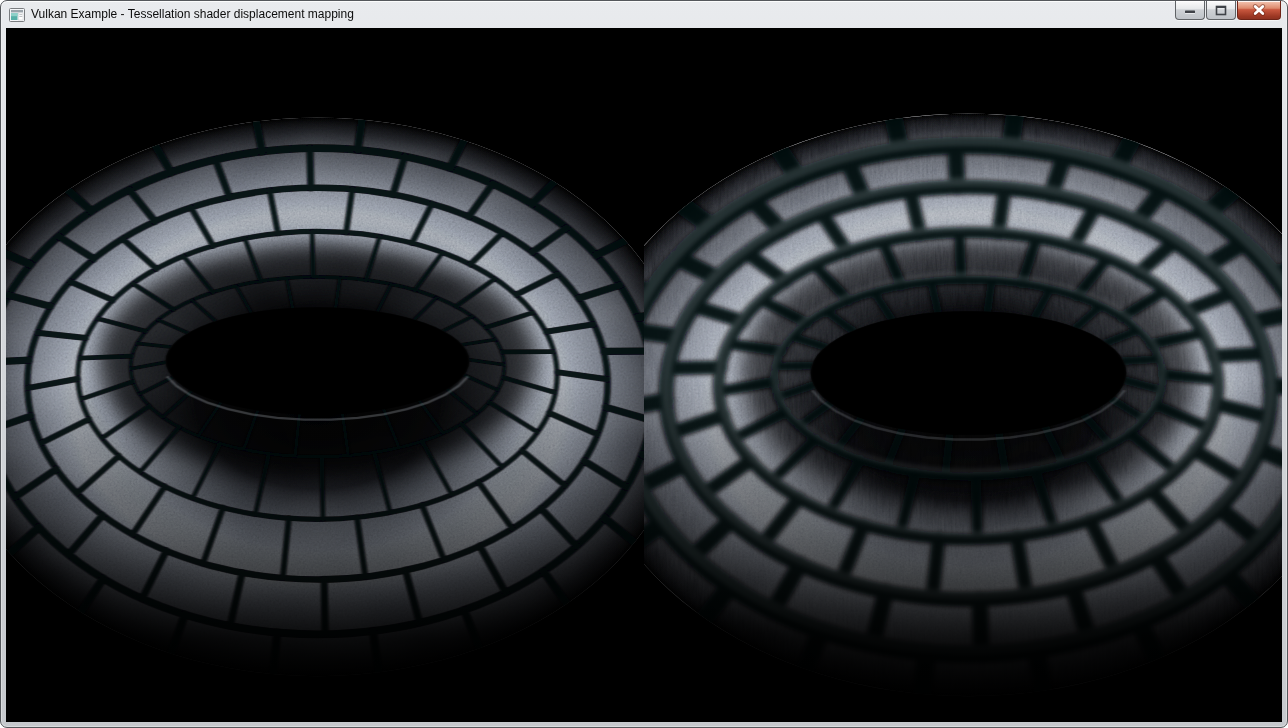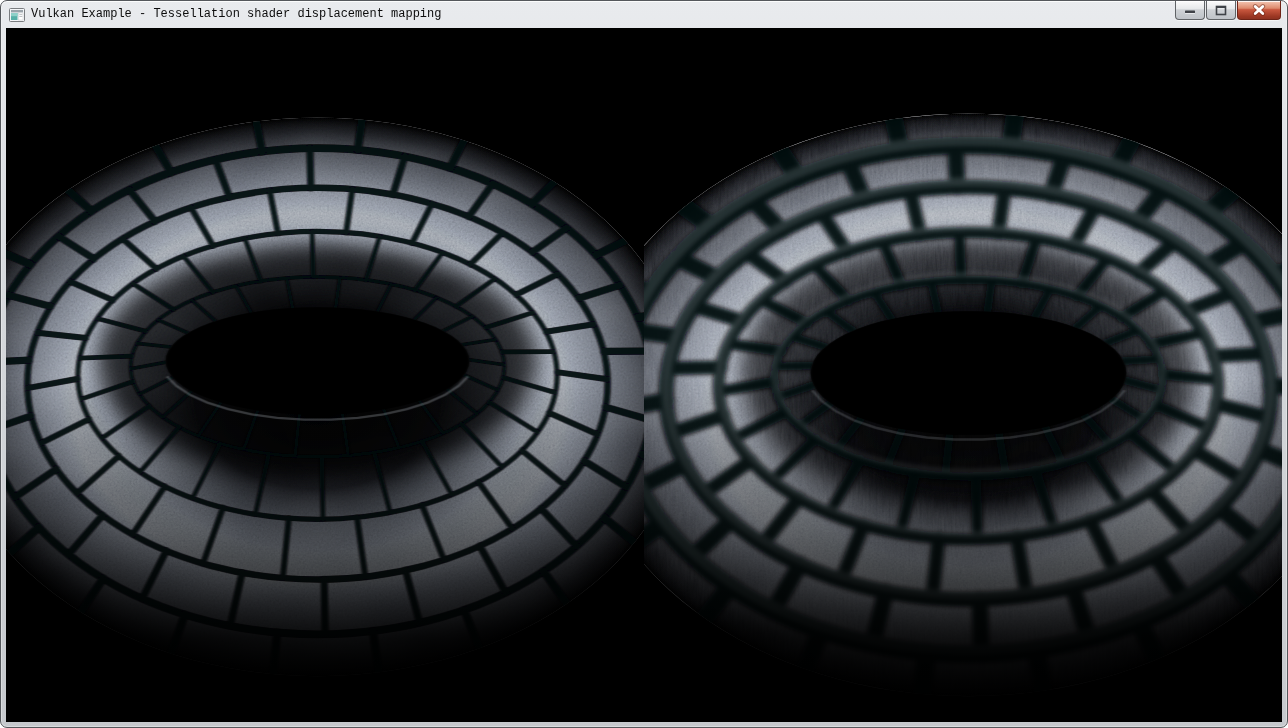--- a/index.html
+++ b/index.html
@@ -2,21 +2,20 @@
 <html><head>
 <meta charset="utf-8">
 <style>
   html,body{margin:0;padding:0;background:#ffffff;}
   .page{position:relative;width:1288px;height:728px;overflow:hidden;font-family:"Liberation Sans",sans-serif;}
   .window{
     position:absolute;left:0;top:0;width:1286px;height:726px;
     border:1px solid #55585c;border-radius:7px;
     background:linear-gradient(#e9ebee 0%,#d6d9dc 40%,#c6c9cd 100%);
     box-shadow:inset 0 1px 0 rgba(255,255,255,.75), inset 0 0 0 1px rgba(255,255,255,.35);
-    font-family:Liberation Mono, monospace;
   }
   .titlebar{position:absolute;left:0;top:0;right:0;height:27px;}
   .app-icon{position:absolute;left:8px;top:6px;width:16px;height:16px;}
   .win-title{
     position:absolute;left:30px;top:0;height:27px;line-height:27px;
     font-size:12px;color:#0c0c0c;white-space:nowrap;
   }
   .controls{position:absolute;top:0;right:6px;display:flex;gap:1px;}
   .ctl{
     width:30px;height:19px;box-sizing:border-box;border:1px solid #5f6putt266;

